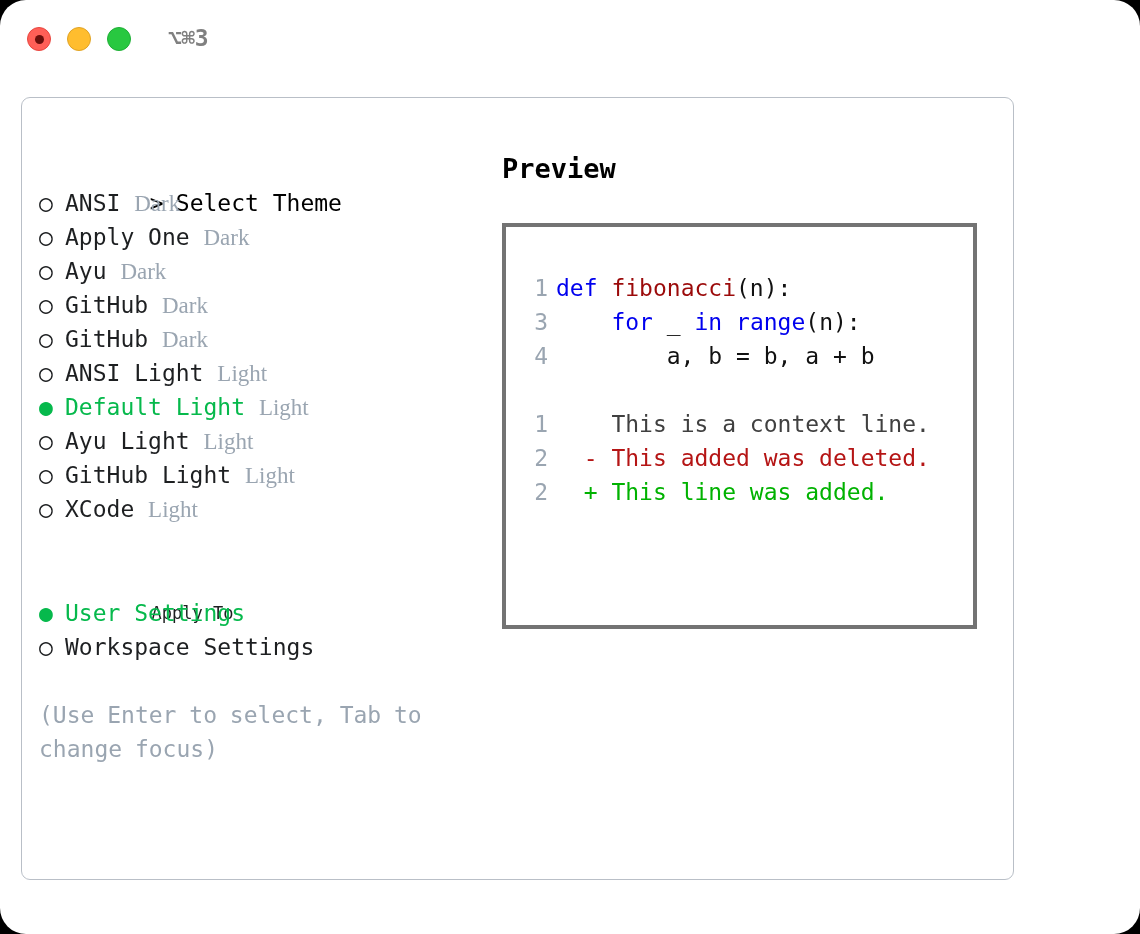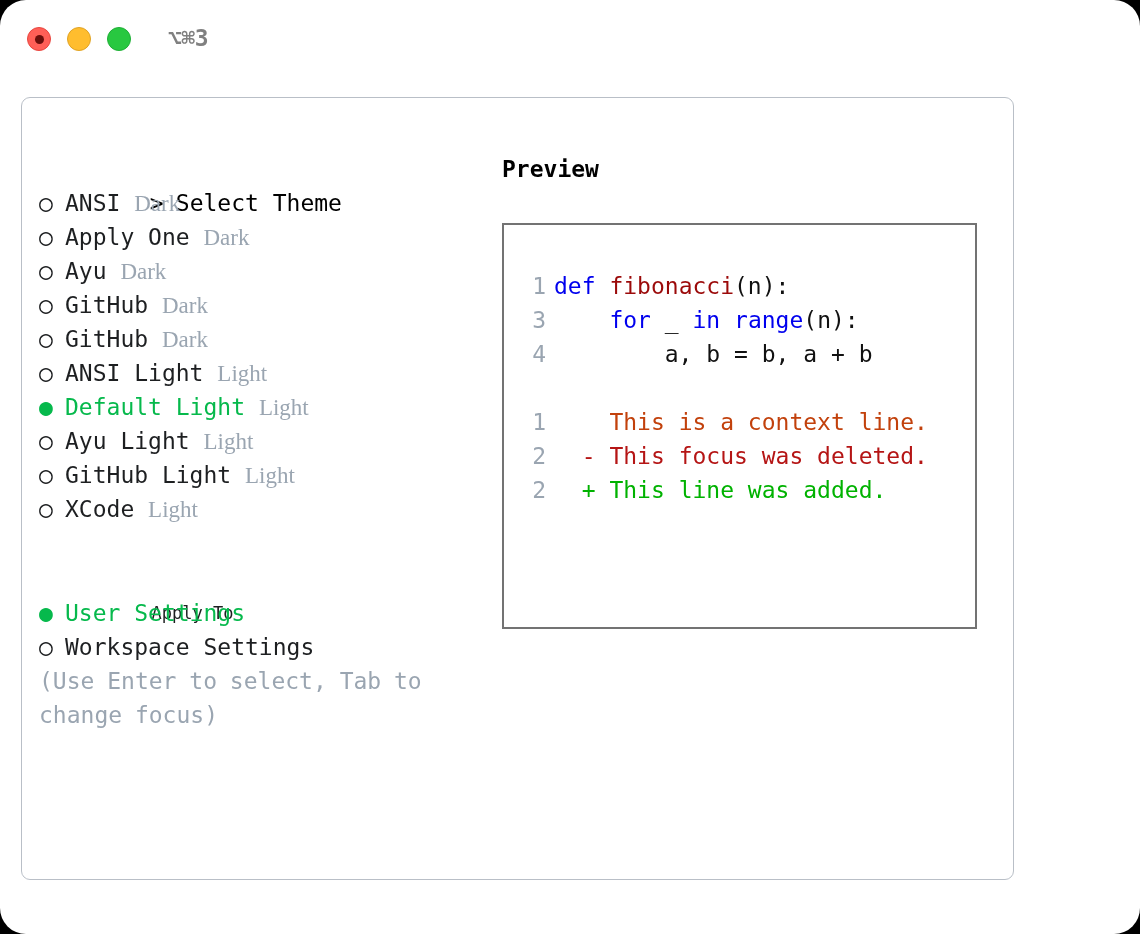--- a/index.html
+++ b/index.html
@@ -126,47 +126,48 @@
   #apply-block { margin-top: 36px; }
   #apply-header {
     height: 34px;
     line-height: 34px;
     font-size: 17px;
     color: #1d1f21;
     white-space: pre;
   }
 
   #hint {
+    margin-top: 34px;
     font-size: 23px;
     line-height: 34px;
     color: #9aa5b1;
     width: 400px;
     white-space: normal;
     word-spacing: -1px;
   }
 
   
   #preview-pane {
     position: absolute;
     left: 480px;
     top: 54px;
     width: 495px;
   }
   #preview-title {
-    font-size: 23px;
+    font-size: 27px;
     font-weight: 700;
     color: #000000;
     line-height: 34px;
     height: 34px;
   }
   #preview-box {
     margin-top: 37px;
     width: 475px;
     height: 406px;
-    border: 2px solid #737373;
+    border: 4px solid #737373;
     box-sizing: border-box;
     background: #ffffff;
     position: relative;
   }
   #code-area {
     position: absolute;
     left: 0;
     top: 44px;
     width: 475px;
   }
@@ -179,21 +180,21 @@
   .lnum {
     display: inline-block;
     width: 42px;
     text-align: right;
     color: #9aa5b1;
     padding-right: 8px;
   }
   .k  { color: #0000ee; }          
   .fn { color: #9b0a0a; }          
   .pl { color: #111111; }          
-  .ctx { color: #c2410c; }         
+  .ctx { color: #404040; }         
   .del { color: #b51515; }         
   .add { color: #00b200; }         
   .gap { height: 34px; }
 </style>
 </head>
 <body>
 
 <div id="window">
 
   <div id="titlebar">
@@ -242,20 +243,20 @@
     <div id="preview-pane">
       <div id="preview-title">Preview</div>
 
       <div id="preview-box">
         <div id="code-area">
             <div class="cline"><span class="lnum">1</span><span class="k">def </span><span class="fn">fibonacci</span><span class="pl">(n):</span></div>
             <div class="cline"><span class="lnum">3</span><span class="pl">    </span><span class="k">for</span><span class="pl"> _ </span><span class="k">in</span><span class="pl"> </span><span class="k">range</span><span class="pl">(n):</span></div>
             <div class="cline"><span class="lnum">4</span><span class="pl">        a, b = b, a + b</span></div>
             <div class="gap"></div>
             <div class="cline"><span class="lnum">1</span><span class="ctx">   </span><span class="ctx"> This is a context line.</span></div>
-            <div class="cline"><span class="lnum">2</span><span class="del">  -</span><span class="del"> This focus was deleted.</span></div>
+            <div class="cline"><span class="lnum">2</span><span class="del">  -</span><span class="del"> This added was deleted.</span></div>
             <div class="cline"><span class="lnum">2</span><span class="add">  +</span><span class="add"> This line was added.</span></div>
           </div>
       </div>
     </div>
 
   </div>
 </div>
 
 </body></html>

